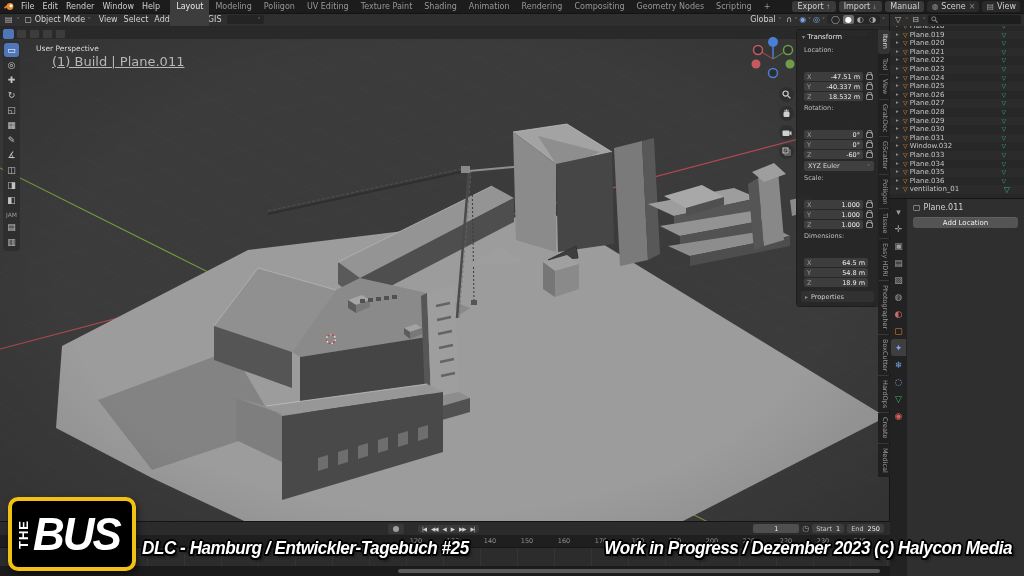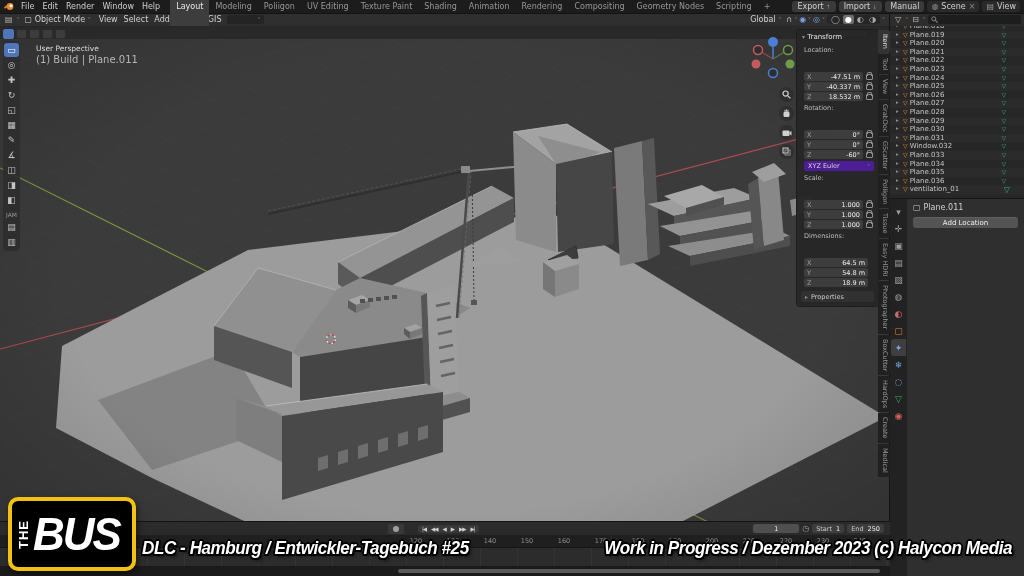--- a/index.html
+++ b/index.html
@@ -24,41 +24,41 @@
   .msq{width:9px;height:8px;border-radius:2px;background:#3c3c3c;border:1px solid #2b2b2b;}
   .msq.active{background:#4f76b8;border-color:#4f76b8;}
   .icn{color:#bdbdbd;padding:0 2px;}
   .icn.blue{color:#7aa5e8;}
   .shadegrp{background:#262626;border-radius:3px;display:flex;align-items:center;padding:0 2px;gap:1px;margin-left:2px;}
   .shmode{padding:0 2px;color:#a9a9a9;border-radius:2px;}
   .shmode.active{background:#6e6e6e;color:#ffffff;}
   #vp-canvas{position:absolute;left:0;top:26px;right:0;bottom:0;background:#3b3b3b;overflow:hidden;}
   
   #vp-label1{position:absolute;left:36px;top:31px;color:#dcdcdc;font-size:7.5px;z-index:6;}
-  #vp-label2{position:absolute;left:36px;top:41px;color:#b7b7b7;font-size:10px;z-index:6;}
+  #vp-label2{position:absolute;left:52px;top:41px;color:#b7b7b7;font-size:13px;z-index:6;text-decoration:underline;}
   
   #lt{position:absolute;left:3px;top:28px;width:17px;background:#2e2e2ee6;border-radius:4px;padding:2px 0;z-index:7;display:flex;flex-direction:column;align-items:center;gap:1px;}
   .tool{width:15px;height:14px;border-radius:3px;display:flex;align-items:center;justify-content:center;color:#c3c3c3;font-size:9px;}
   .tool.active{background:#4f76b8;color:#fff;}
   #jam{color:#9a9a9a;font-size:6px;margin:3px 0 1px 0;}
   
   #gizmo{position:absolute;right:94px;top:20px;z-index:7;}
   #navbtns{position:absolute;right:96px;top:74px;z-index:7;display:flex;flex-direction:column;gap:4px;}
   .navbtn{width:15px;height:15px;border-radius:50%;background:rgba(40,40,40,.55);display:flex;align-items:center;justify-content:center;}
   
   #npanel{position:absolute;right:12px;top:17px;width:81px;background:#262626f5;border-radius:3px;z-index:8;padding-bottom:4px;box-shadow:0 0 0 1px #1d1d1d;}
   #npanel .phead{padding:3px 5px 2px 5px;color:#e2e2e2;font-size:7px;}
   .seclab{margin:3px 0 18px 7px;color:#bdbdbd;font-size:6.5px;}
   .trow{display:flex;align-items:center;margin:1px 4px 0 7px;gap:2px;}
   .tfield{flex:1;height:9px;background:#3d3d3d;border-radius:2px;display:flex;justify-content:space-between;align-items:center;padding:0 3px;font-size:6.5px;}
   .tfield .ax{color:#9f9f9f;}
   .tfield .val{color:#ececec;}
   .lock{width:5px;height:4px;border:1px solid #8f8f8f;border-radius:1px;position:relative;margin:0 1px;}
   .lock::before{content:"";position:absolute;top:-3px;left:0px;width:3px;height:3px;border:1px solid #8f8f8f;border-bottom:none;border-radius:2px 2px 0 0;}
-  .euler{height:10px;background:#4c1d95;border-radius:2px;margin:2px 4px 0 7px;display:flex;justify-content:space-between;align-items:center;padding:0 4px;font-size:6.5px;color:#d5d5d5;}
+  .euler{height:10px;background:#404040;border-radius:2px;margin:2px 4px 0 7px;display:flex;justify-content:space-between;align-items:center;padding:0 4px;font-size:6.5px;color:#d5d5d5;}
   .propsbar{height:11px;background:#313131;border-radius:2px;margin:4px 4px 0 4px;display:flex;align-items:center;padding:0 4px;color:#cfcfcf;font-size:6.5px;gap:3px;}
   
   #ntabs{position:absolute;right:0;top:17px;width:12px;z-index:8;display:flex;flex-direction:column;gap:1px;}
   .vtab{writing-mode:vertical-rl;font-size:6.5px;color:#989898;background:#202020;padding:4px 1px;border-radius:0 2px 2px 0;text-align:center;}
   .vtab.active{background:#343434;color:#e2e2e2;}
   
   #rcol{position:absolute;right:0;top:13px;width:134px;bottom:0;background:#272727;border-left:1px solid #141414;}
   #outliner-header{height:13px;background:#2d2d2d;display:flex;align-items:center;gap:2px;padding:0 3px;}
   .srch{flex:1;height:9px;background:#1d1d1d;border-radius:2px;display:flex;align-items:center;padding:0 3px;gap:2px;}
   #outliner-list{height:172px;overflow:hidden;}

